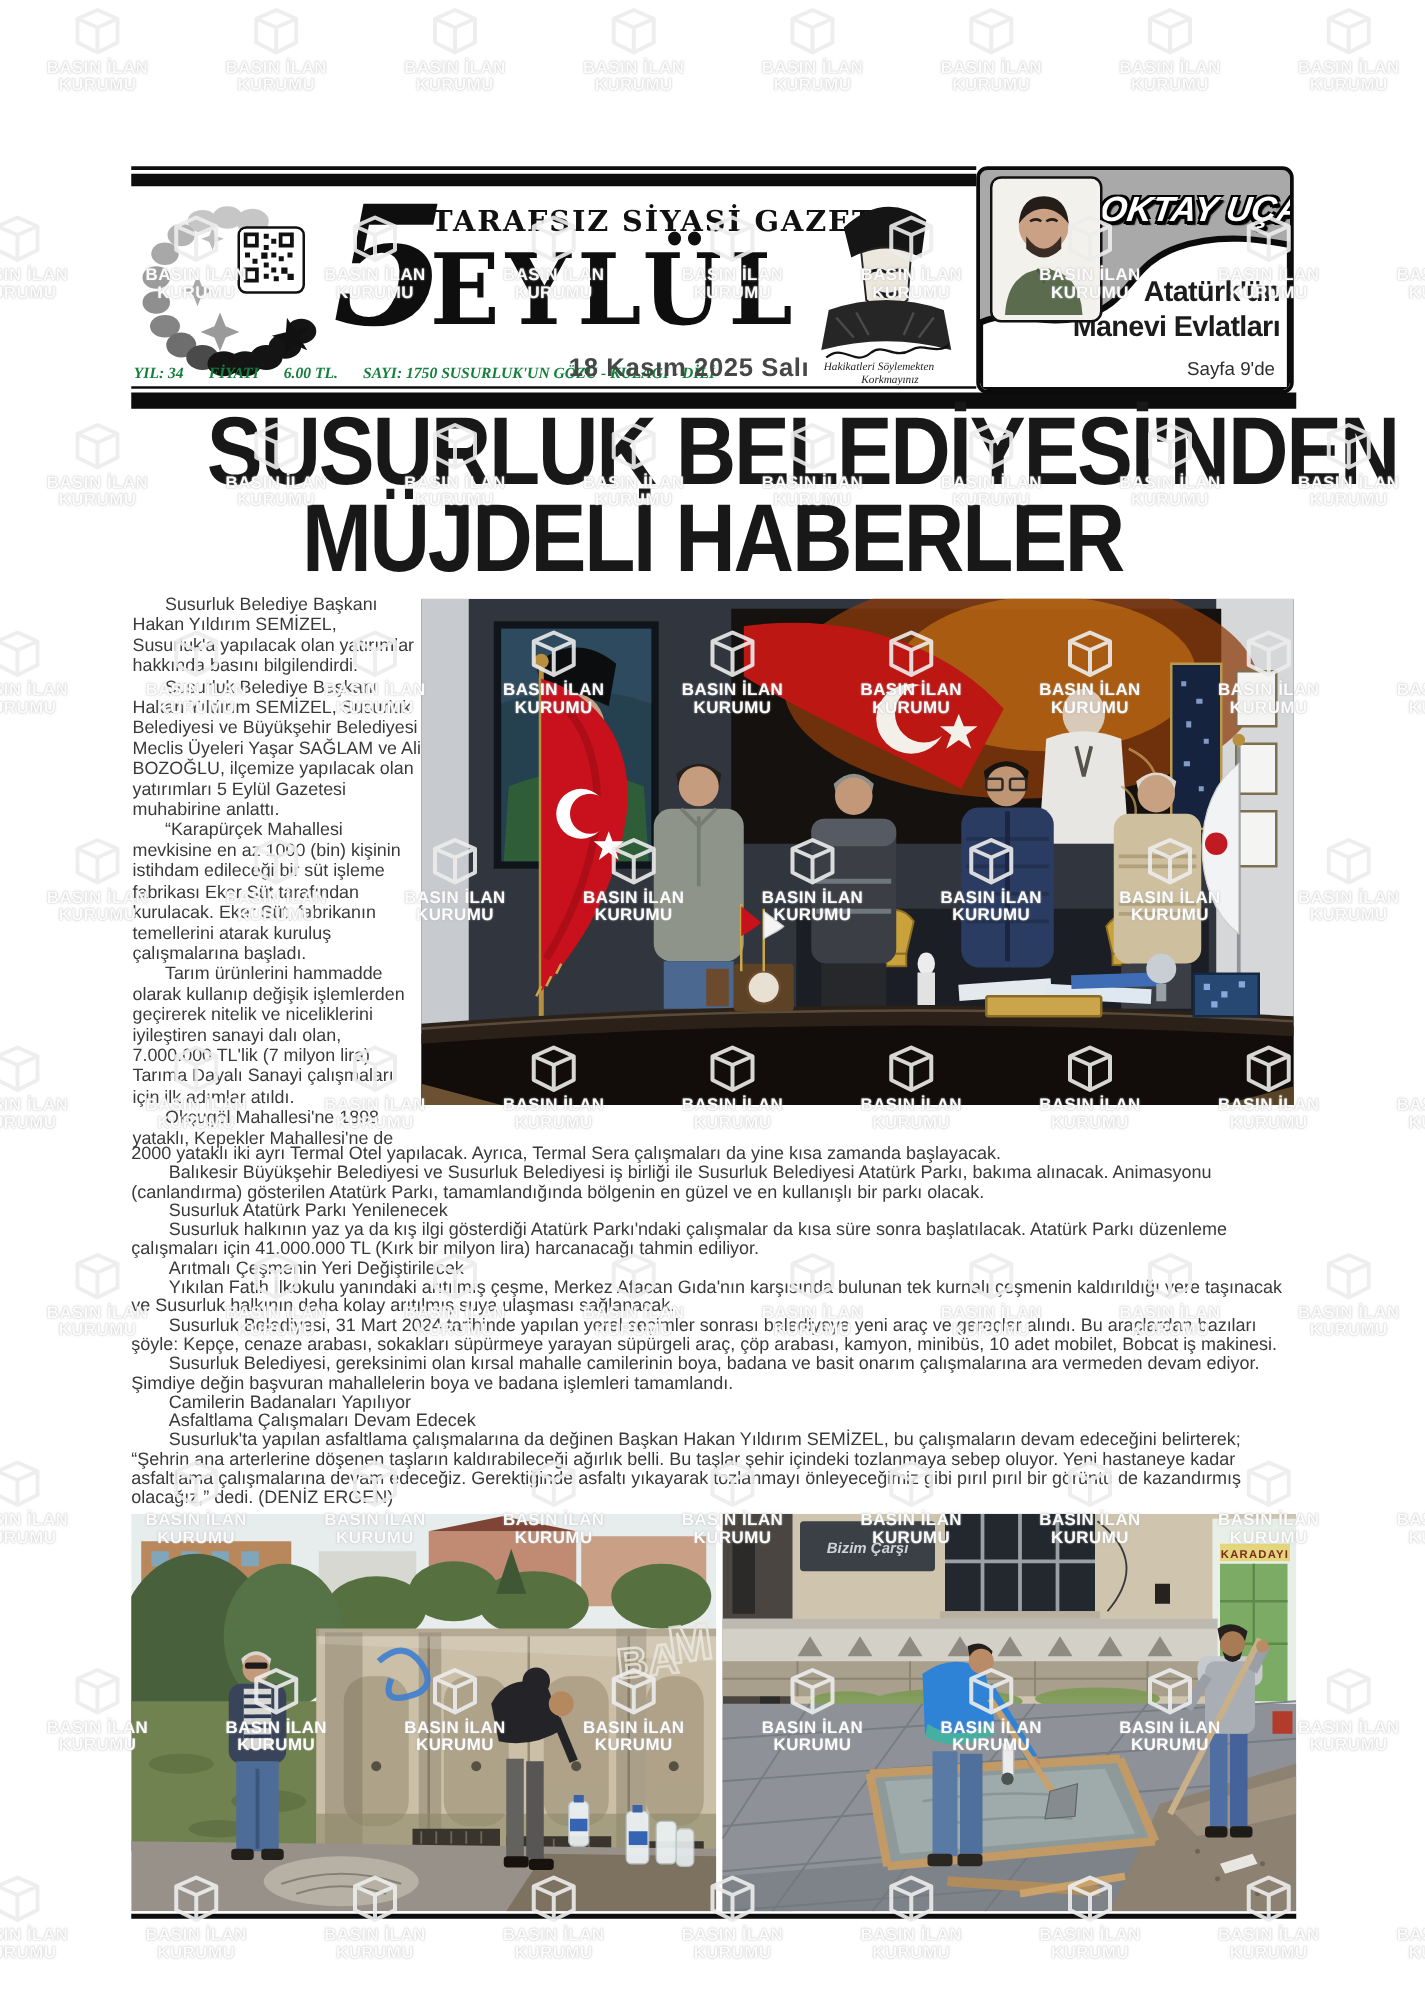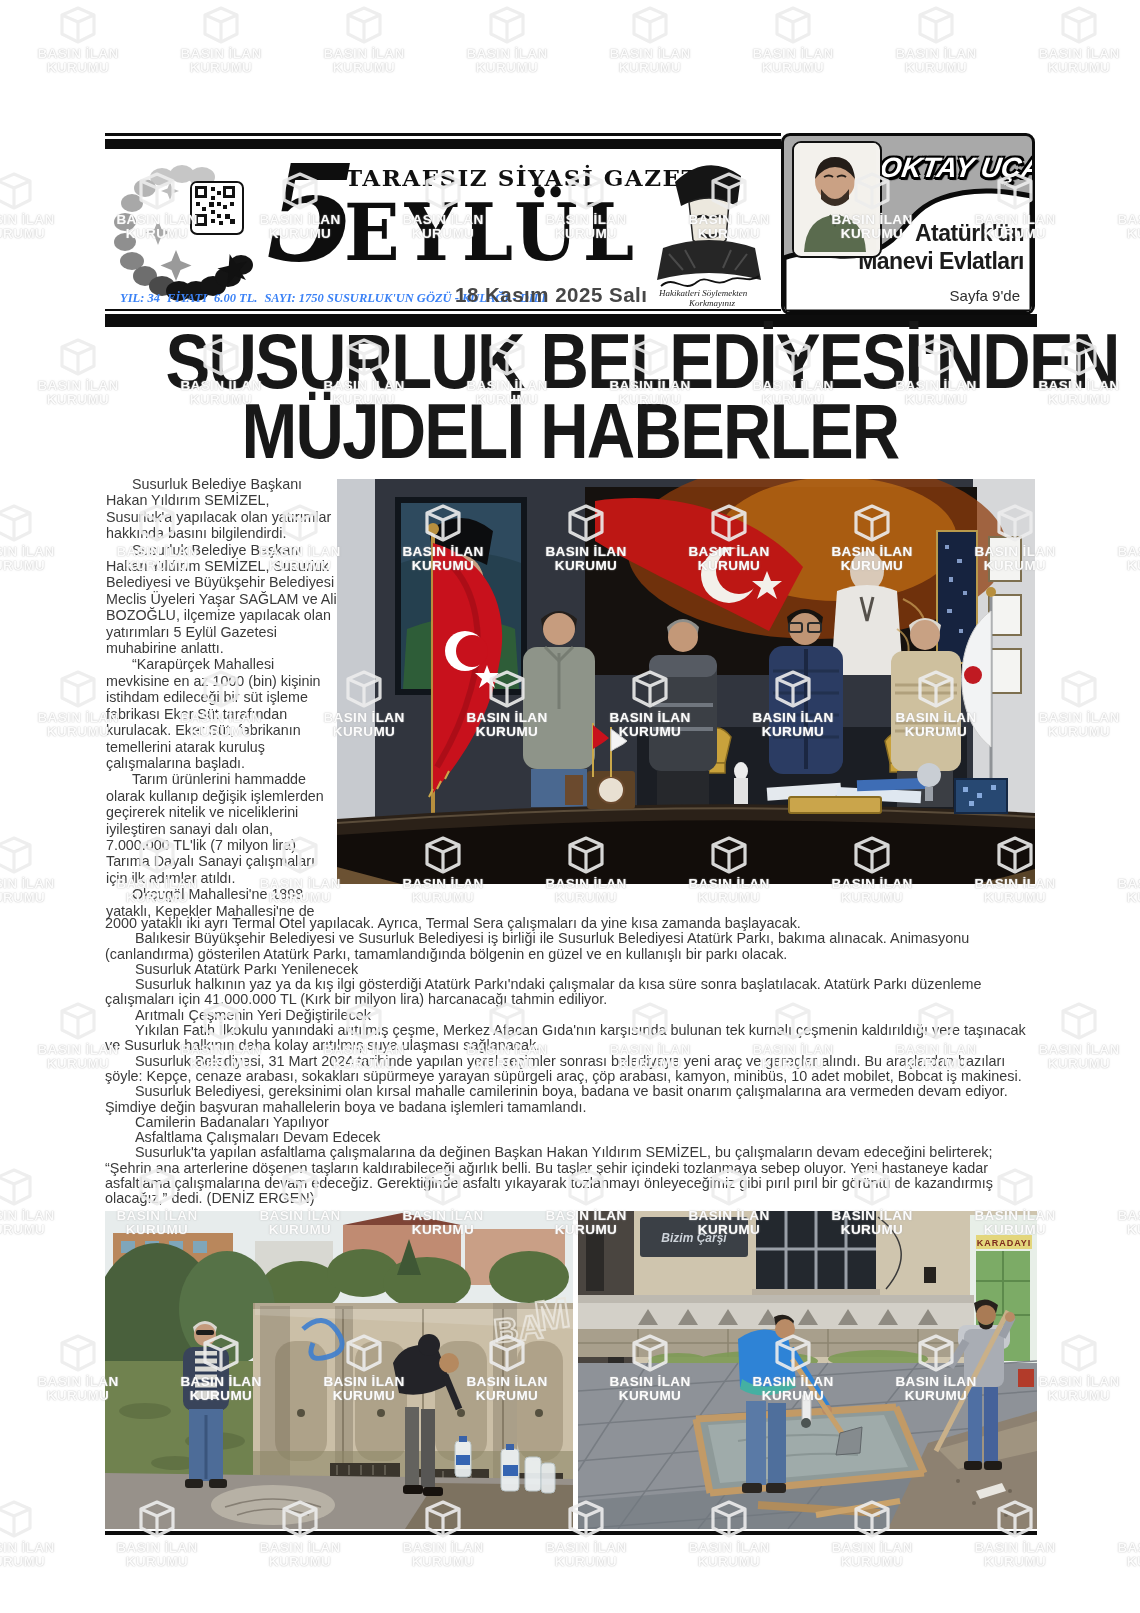--- a/index.html
+++ b/index.html
@@ -10,21 +10,21 @@
   #wm-layer{position:absolute;left:0;top:0;width:1140px;height:1613px;z-index:6;pointer-events:none;}
   .wm{position:absolute;width:132px;text-align:center;line-height:1.02;}
   .wm svg{display:block;margin:0 auto 1px auto;opacity:.9;}
   .wm-t{font-weight:bold;font-size:13.5px;letter-spacing:.4px;color:rgba(255,255,255,.95);
         text-shadow:0 0 1px rgba(178,178,178,.85),0 0 2px rgba(190,190,190,.5);}
   
   .rule{background:#0d0d0d;}
   #tagline{font-family:"DejaVu Serif",serif;font-weight:bold;font-size:23px;letter-spacing:1.5px;color:#111;}
   #five{font-family:"DejaVu Serif",serif;font-weight:bold;font-style:italic;font-size:132px;line-height:1;color:#0e0e0e;}
   #eylul{font-family:"DejaVu Serif",serif;font-weight:bold;font-size:73px;line-height:1;letter-spacing:5px;color:#0e0e0e;transform:scaleY(1.08);transform-origin:0 0;}
-  #info-line{display:flex;gap:7px;font-family:"Liberation Serif",serif;font-style:italic;font-weight:bold;font-size:12.5px;color:#3b82f6;white-space:nowrap;margin-left:13px;}
+  #info-line{display:flex;gap:20px;font-family:"Liberation Serif",serif;font-style:italic;font-weight:bold;font-size:12.5px;color:#15803d;white-space:nowrap;}
   #date{font-size:20.5px;font-weight:bold;color:#474747;letter-spacing:.5px;white-space:nowrap;}
   #qr{width:50px;height:50px;border:2px solid #111;border-radius:7px;background:#fff;overflow:hidden;}
   .sk-cap{font-family:"Liberation Serif",serif;font-style:italic;font-size:9px;color:#222;line-height:1.1;}
   
   #colbox{left:781px;top:133px;width:248px;height:176px;border:3px solid #0b0b0b;border-radius:9px;background:#a9a9a9;overflow:hidden;z-index:3;}
   #col-name{left:96px;top:16px;width:148px;text-align:center;font-size:28px;font-weight:900;font-style:italic;color:#fff;transform:skewX(-8deg);white-space:nowrap;
      text-shadow:-2px -2px 0 #000,2px -2px 0 #000,-2px 2px 0 #000,2px 2px 0 #000,0 3px 0 #000,3px 3px 1px #000;}
   .col-title{position:absolute;right:8px;width:170px;text-align:right;font-weight:bold;color:#1c1c1c;font-size:23px;letter-spacing:-.5px;}
   #col-page{position:absolute;right:12px;top:151px;font-size:15px;color:#2e2e2e;}
   #col-photo{left:8px;top:5px;width:86px;height:113px;border:2px solid #111;border-radius:9px;background:#f4f2ee;overflow:hidden;z-index:2;}

